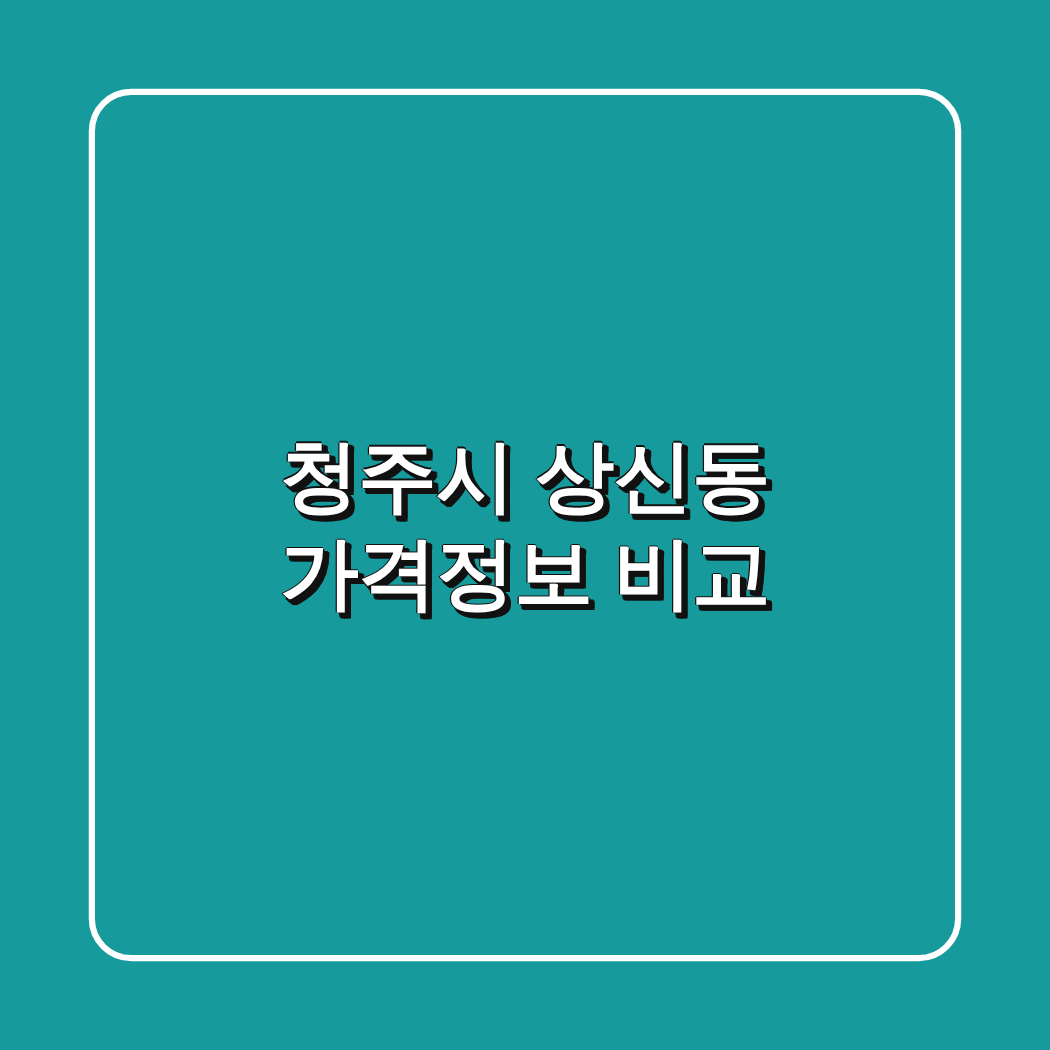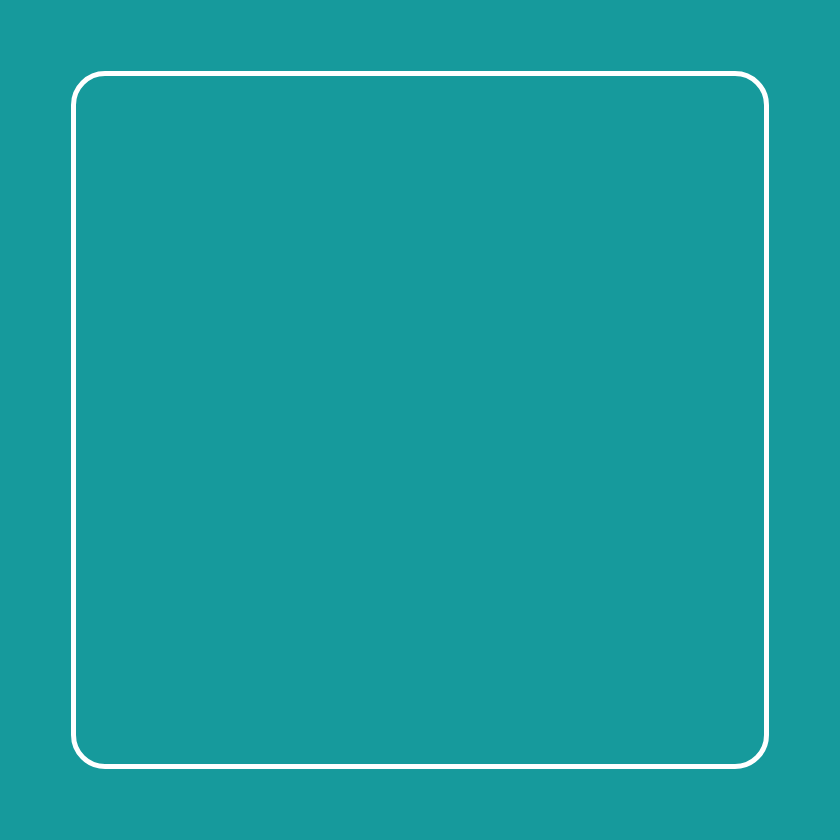--- a/index.html
+++ b/index.html
@@ -73,15 +73,17 @@
   }
 </style>
 </head>
 <body>
 
 <div id="thumbnail-card">
 
   <div id="decorative-frame"></div>
 
   <div id="title-block">
+    <span class="title-line">청주시 상신동</span>
+    <span class="title-line">가격정보 비교</span>
   </div>
 
 </div>
 
 </body></html>

